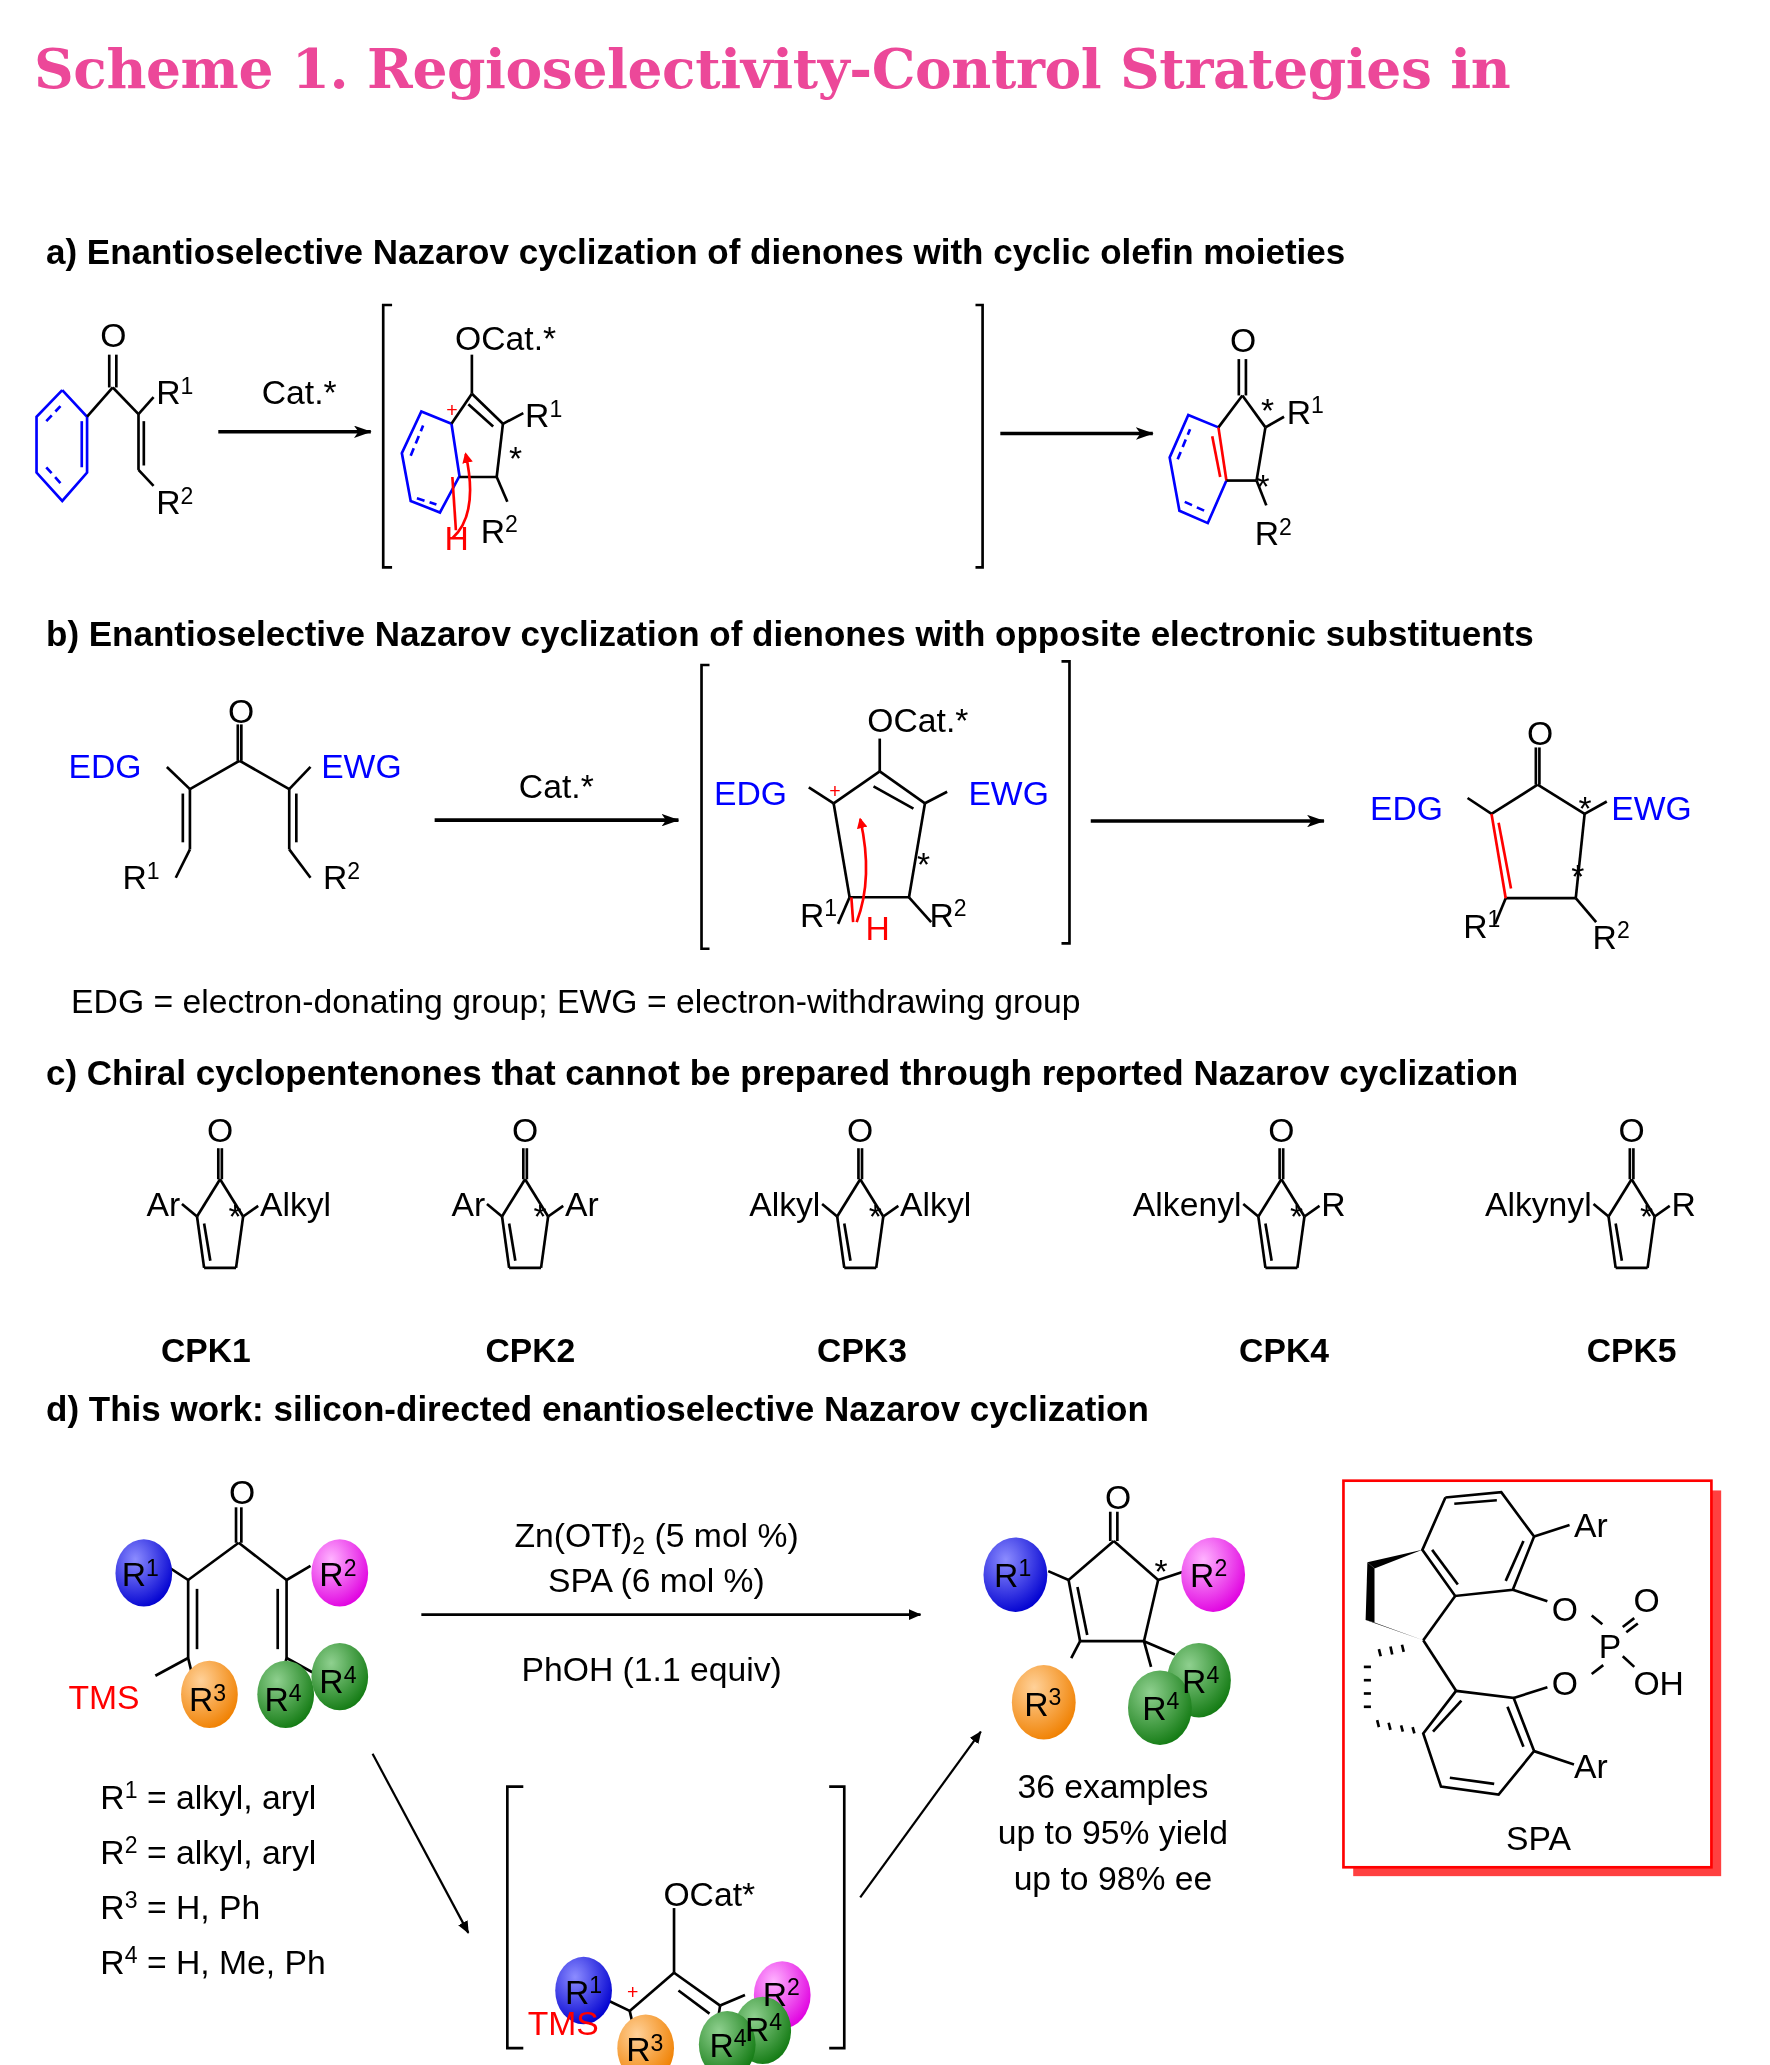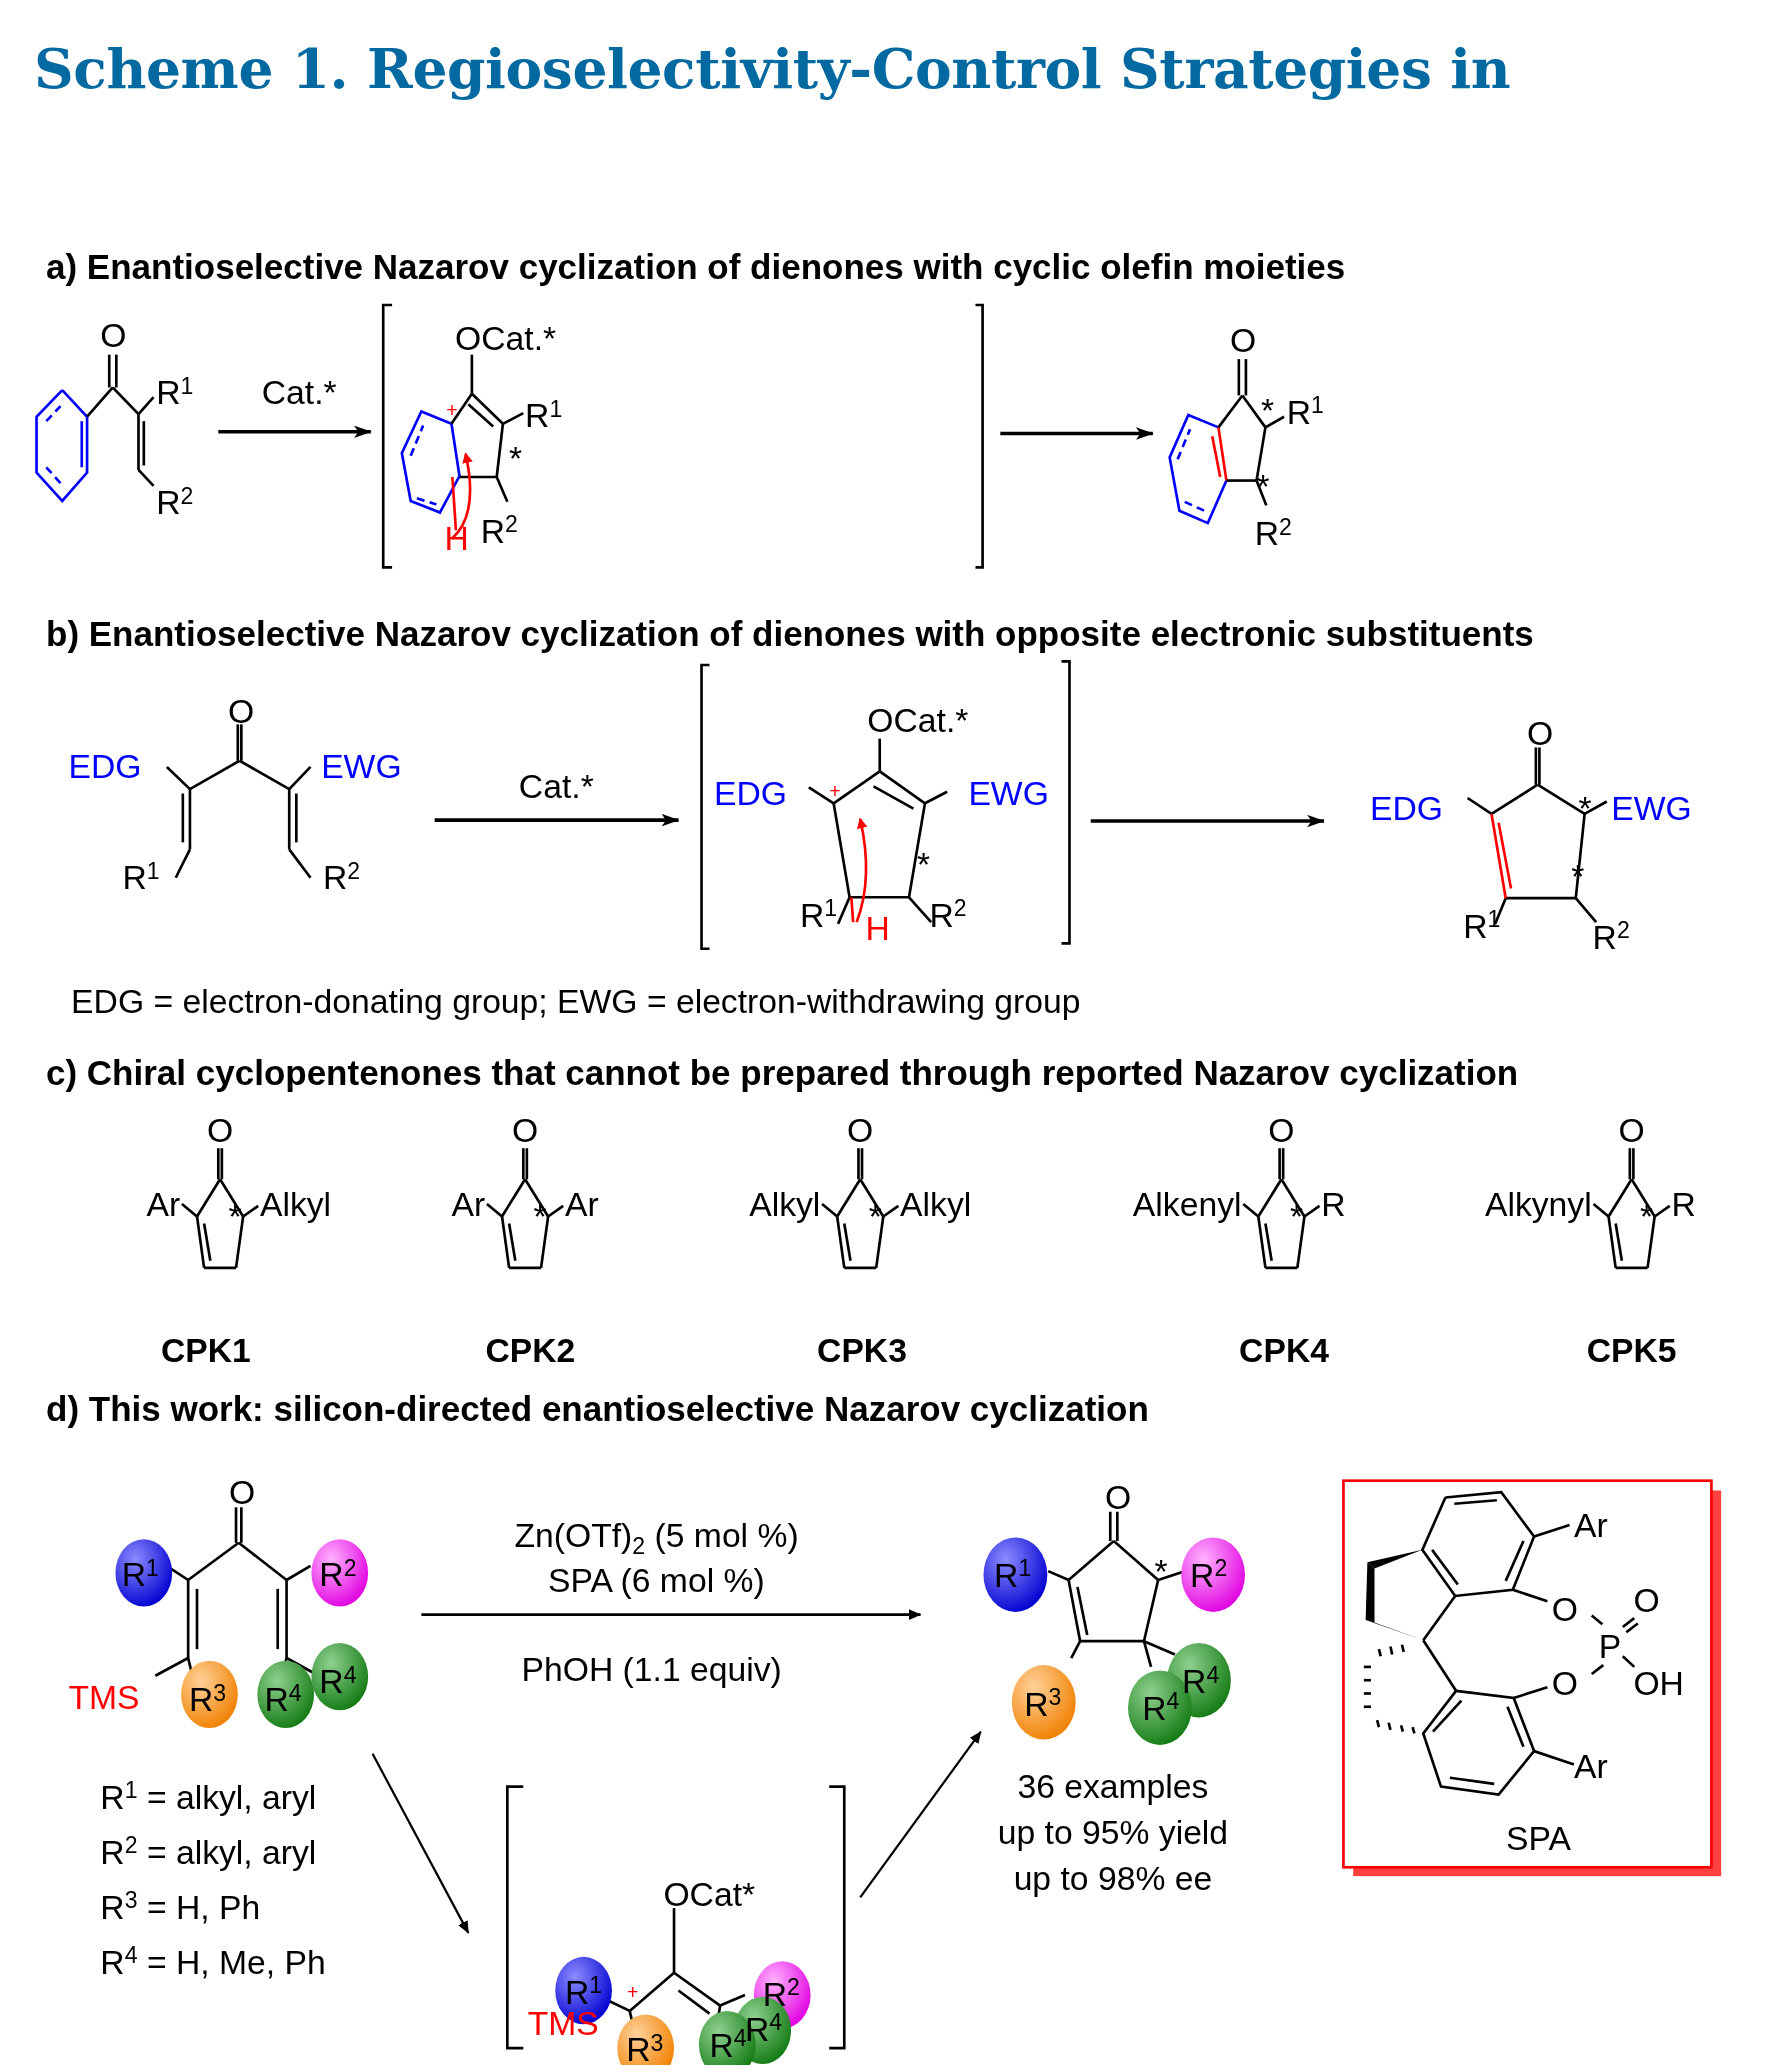--- a/index.html
+++ b/index.html
@@ -1,34 +1,34 @@
 <!DOCTYPE html>
 <html style="font-size:14px"><head>
 <meta charset="utf-8">
 <style>
   html, body { margin:0; padding:0; background:#ffffff; }
   body { width:1771px; height:2065px; position:relative; overflow:hidden; }
-  .title { position:absolute; left:34px; top:32px; font-family:"DejaVu Serif", serif; font-weight:bold; font-size:55px; line-height:74px; color:#0369a1; letter-spacing:-0.4px; }
+  .title { position:absolute; left:34px; top:32px; font-family:"DejaVu Serif", serif; font-weight:bold; font-size:55px; line-height:74px; color:#ec4899; letter-spacing:-0.4px; }
   .sec { position:absolute; left:46px; font-family:"Liberation Sans", sans-serif; font-weight:bold; font-size:35px; color:#000; white-space:nowrap; }
   svg#scheme { position:absolute; left:0; top:0; }
   svg text { font-family:"Liberation Sans", sans-serif; }
   .lbl { font-size:38px; fill:#000; }
   .sup { font-size:26px; }
   .blue { fill:#0000ff; }
   .red { fill:#ff0000; }
   .bold { font-weight:bold; }
 </style>
 </head>
 <body>
 
 <div class="title">
   <div>Scheme 1. Regioselectivity-Control Strategies in</div>
 </div>
 
-<div class="sec" style="top:247px;">a) Enantioselective Nazarov cyclization of dienones with cyclic olefin moieties</div>
+<div class="sec" style="top:232px;">a) Enantioselective Nazarov cyclization of dienones with cyclic olefin moieties</div>
 <div class="sec" style="top:614px;">b) Enantioselective Nazarov cyclization of dienones with opposite electronic substituents</div>
 <div class="sec" style="top:1053px;text-align:right;">c) Chiral cyclopentenones that cannot be prepared through reported Nazarov cyclization</div>
 <div class="sec" style="top:1389px;">d) This work: silicon-directed enantioselective Nazarov cyclization</div>
 
 <svg id="scheme" width="1771" height="2065" viewBox="0 0 1997 2329">
   <defs>
     <marker id="ah" markerWidth="14" markerHeight="12" refX="13" refY="6" orient="auto" markerUnits="userSpaceOnUse">
       <path d="M0,0 L14,6 L0,12 Z" fill="#000"></path>
     </marker>
     <marker id="ahs" markerWidth="20" markerHeight="14" refX="19" refY="7" orient="auto" markerUnits="userSpaceOnUse">

